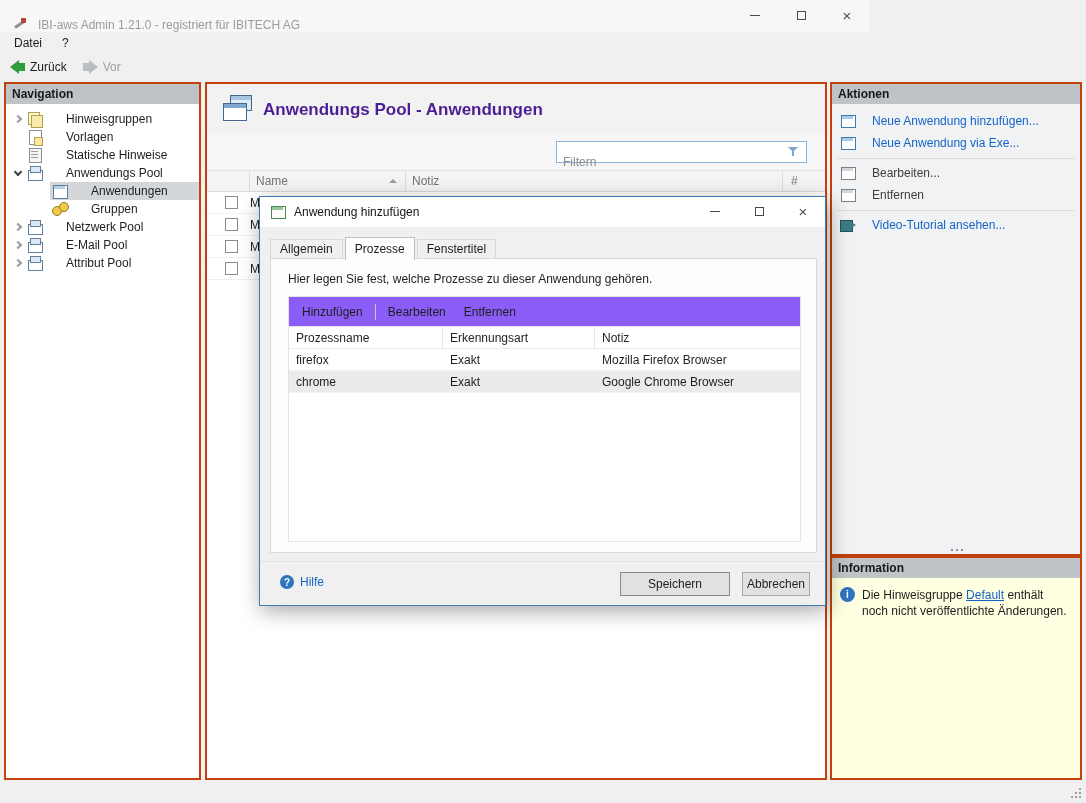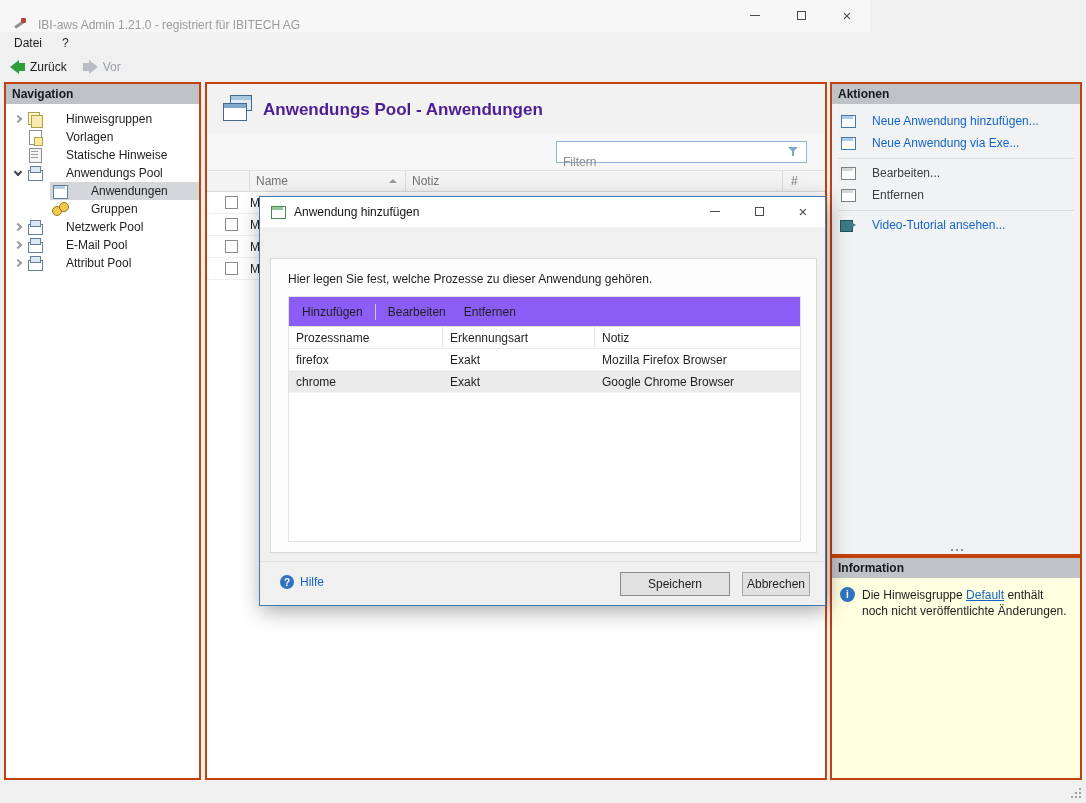--- a/index.html
+++ b/index.html
@@ -373,20 +373,25 @@
         </div>
       <div class="dlg-btn">
           <span class="glyph-max"></span>
         </div>
       <div class="dlg-btn">
           <span class="glyph-close">×</span>
         </div>
     </div>
   </div>
 
+  <div class="tab-strip">
+    <div class="tab">Allgemein</div>
+    <div class="tab active">Prozesse</div>
+    <div class="tab">Fenstertitel</div>
+  </div>
 
   <div class="tab-page">
     <div class="dlg-desc">Hier legen Sie fest, welche Prozesse zu dieser Anwendung gehören.</div>
     <div class="proc-widget">
       <div class="proc-toolbar">
         <span class="ptb-btn">Hinzufügen</span>
         <span class="ptb-sep"></span>
         <span class="ptb-btn">Bearbeiten</span>
         <span class="ptb-btn">Entfernen</span>
       </div>

